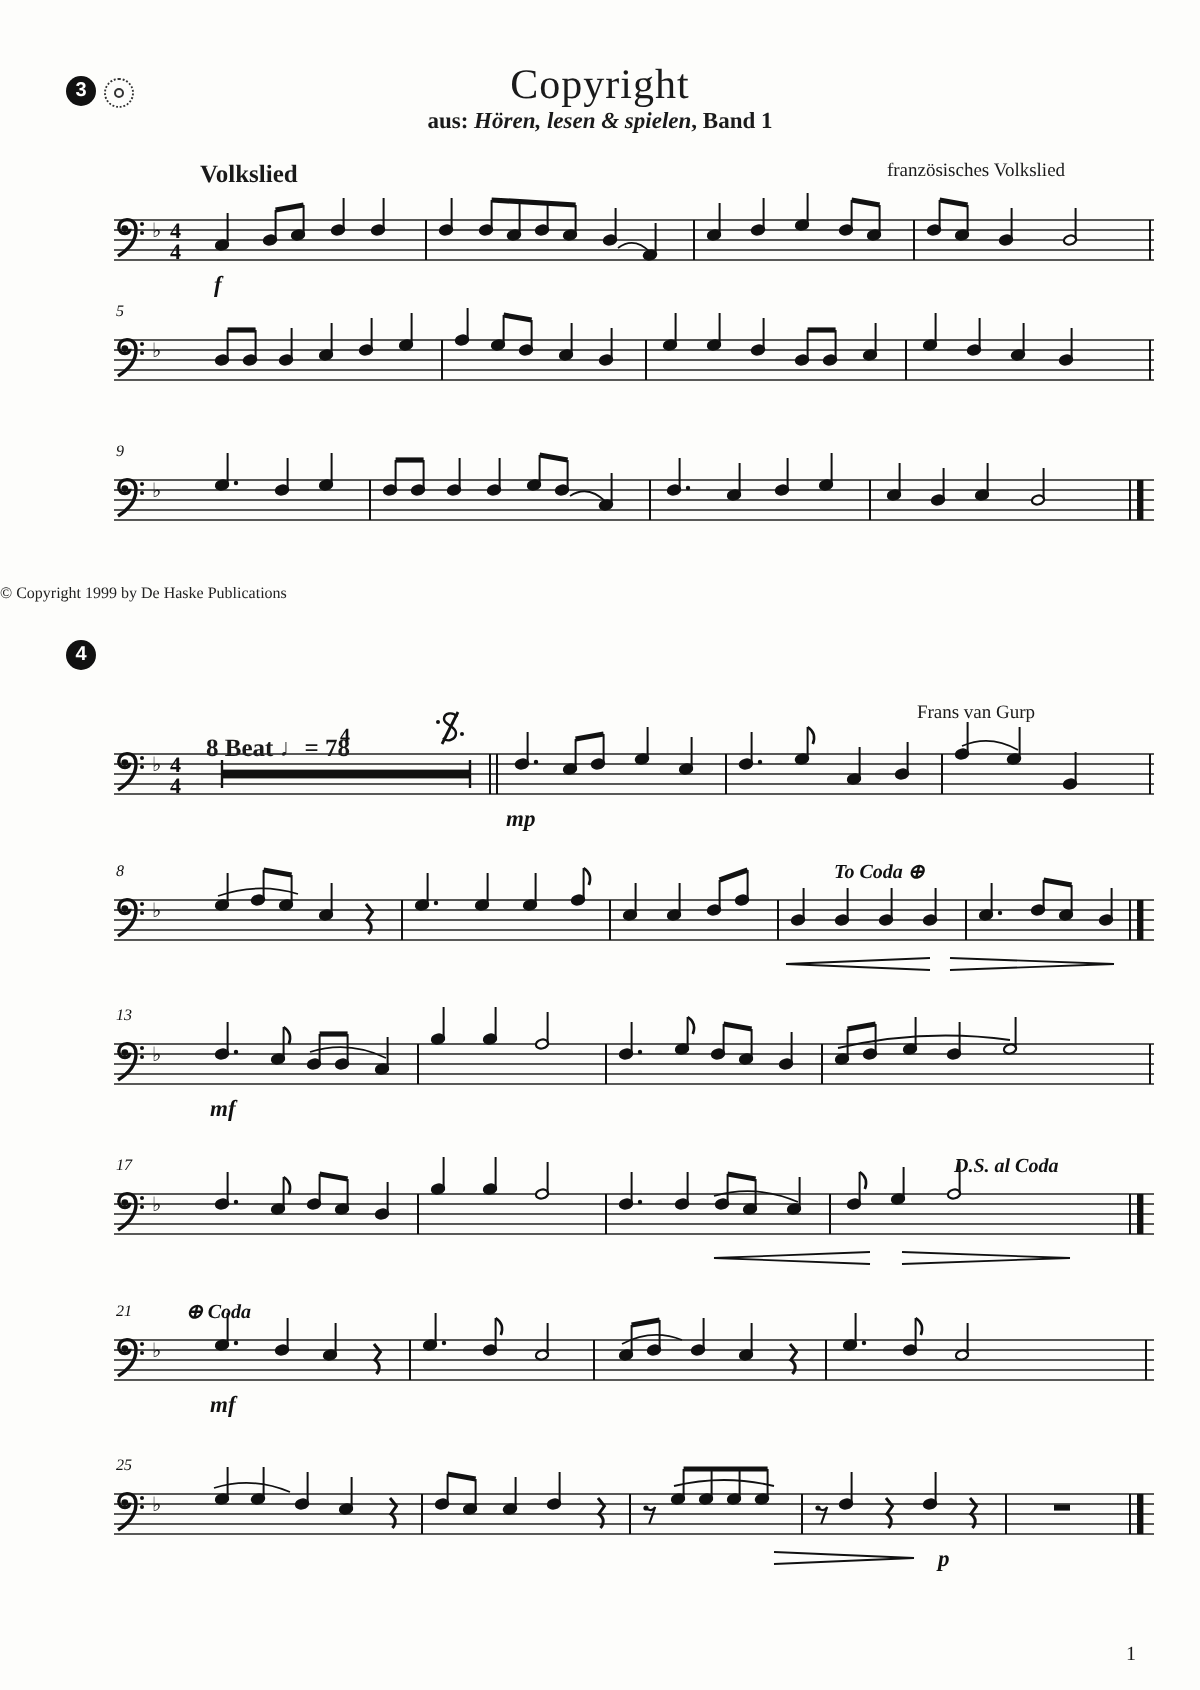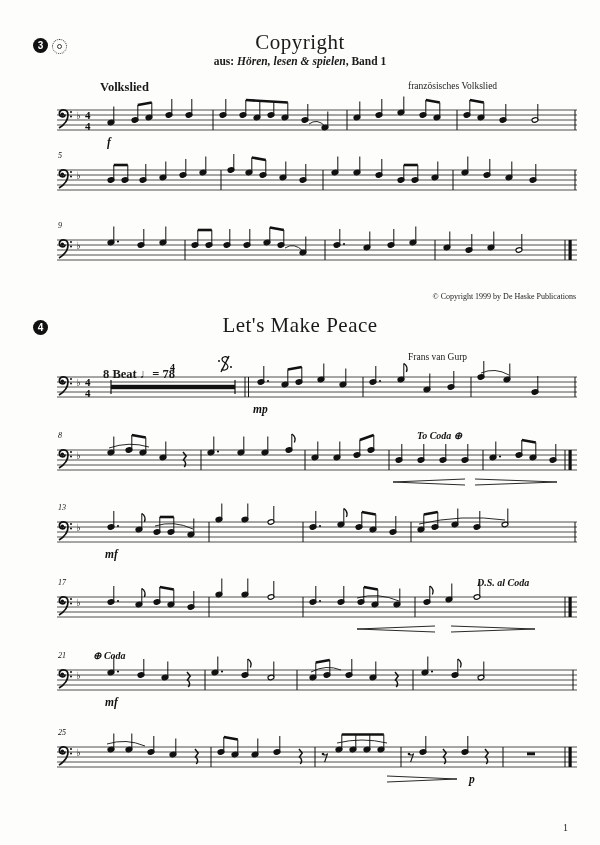--- a/index.html
+++ b/index.html
@@ -9,22 +9,22 @@
   .title{width:600px;text-align:center;font-size:21px;letter-spacing:.5px;}
   .subtitle{width:600px;text-align:center;font-size:11.5px;}
   .subtitle .it{font-style:italic;}
   .badge{width:15px;height:15px;border-radius:50%;background:#111;color:#fff;
          font-family:"Liberation Sans",sans-serif;font-size:10px;font-weight:bold;
          display:flex;align-items:center;justify-content:center;}
   .cdicon{width:13px;height:13px;border-radius:50%;border:1.4px dotted #333;
           display:flex;align-items:center;justify-content:center;}
   .cdicon::after{content:"";width:3px;height:3px;border-radius:50%;border:1px solid #333;}
   .tempo{font-weight:bold;font-size:12.5px;}
-  .credit{font-size:9.5px;text-align:left;width:160px;}
-  .copyright{width:576px;text-align:right;font-size:8px;color:#222;}
+  .credit{font-size:9.5px;text-align:center;width:160px;}
+  .copyright{width:576px;text-align:left;font-size:8px;color:#222;}
   .pagenum{font-size:10px;}
   .system svg{display:block;}
 </style>
 </head>
 <body>
 
 <div class="page">
 
   <div class="abs" style="left:33px;top:38px;">
     <div class="badge">3</div>
@@ -33,21 +33,20 @@
   <div class="abs title" style="top:30px;">Copyright</div>
   <div class="abs subtitle" style="top:55px;font-weight:bold;"><span>aus: </span><span class="it">Hören, lesen &amp; spielen</span><span>, Band 1</span></div>
   <div class="abs tempo" style="left:100px;top:80px;">Volkslied</div>
   <div class="abs credit" style="left:408px;top:81px;">französisches Volkslied</div>
 
   <div class="abs copyright" style="top:292px;">© Copyright 1999 by De Haske Publications</div>
 
   <div class="abs" style="left:33px;top:320px;">
     <div class="badge">4</div>
   </div>
-  <div class="abs title" style="top:313px;">Let's Make Peace</div>
   <div class="abs tempo" style="left:103px;top:355px;margin-top:12px;">8 Beat  ♩= 78</div>
   <div class="abs credit" style="left:408px;top:352px;">Frans van Gurp</div>
 
   <div id="systems">
       <div class="system abs" style="left: 57px; top: 88px;">
         <svg width="520" height="64" viewBox="0 0 520 64">
           <line x1="0" y1="22" x2="520" y2="22" stroke="#222" stroke-width="0.8"></line>
           <line x1="0" y1="27" x2="520" y2="27" stroke="#222" stroke-width="0.8"></line>
           <line x1="0" y1="32" x2="520" y2="32" stroke="#222" stroke-width="0.8"></line>
           <line x1="0" y1="37" x2="520" y2="37" stroke="#222" stroke-width="0.8"></line>

